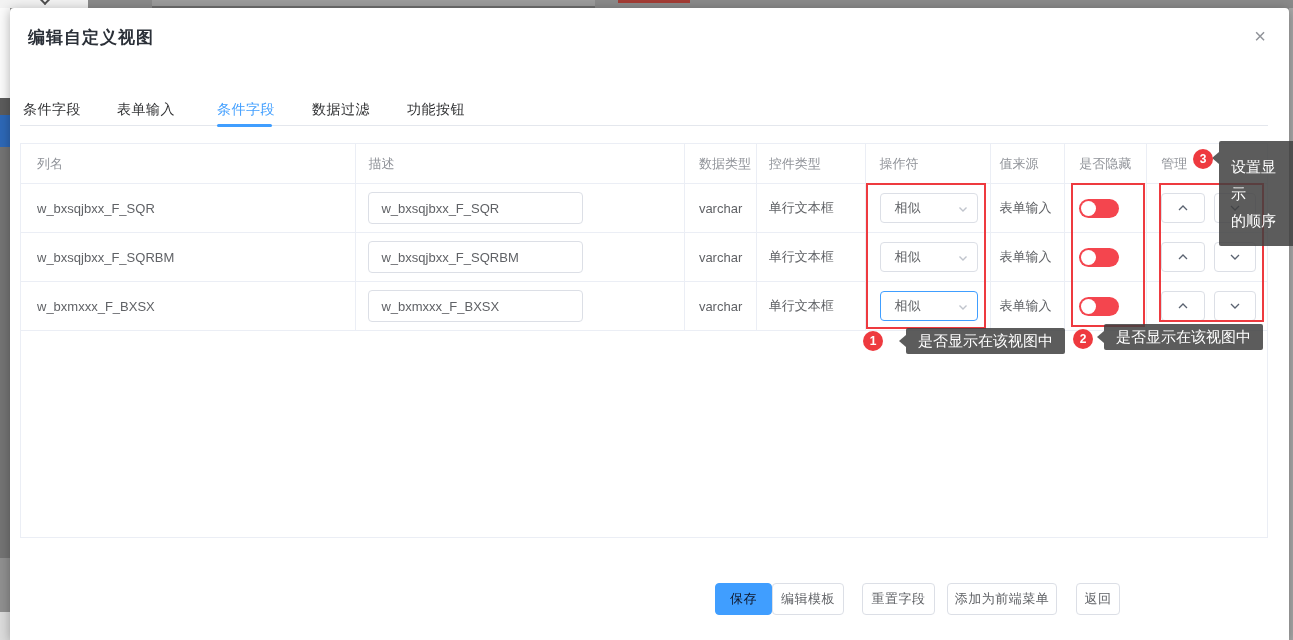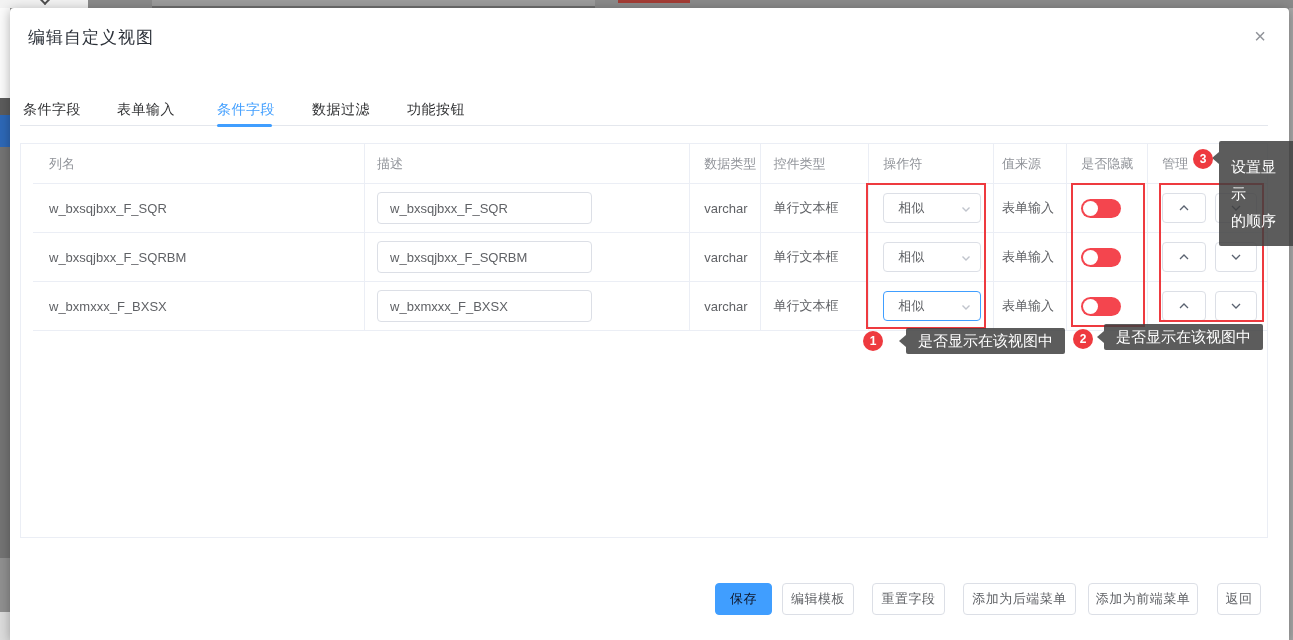--- a/index.html
+++ b/index.html
@@ -24,32 +24,32 @@
   .ls-dark { top:90px; height:17px; background:#5c5c5c; }
   .ls-blue { top:107px; height:32px; background:#2d68b7; }
   .ls-mid { top:139px; height:411px; background:#747474; }
   .ls-light { top:550px; height:54px; background:#909090; }
   .ls-bottom { top:604px; height:28px; background:#dcdcdc; }
   .right-sliver { position:absolute; left:1289px; top:8px; width:4px; height:632px; background:#a8a8a8; }
 
   
   .modal { position:absolute; left:10px; top:8px; width:1279px; height:632px; background:#fff;
            border-radius:4px 4px 0 0; box-shadow:0 2px 12px rgba(0,0,0,0.3); }
-  .dialog-title { position:absolute; left:28px; top:26px; font-size:17px; color:#2b3038; font-weight:400; letter-spacing:1px; }
+  .dialog-title { position:absolute; left:28px; top:26px; font-size:17px; color:#2b3038; font-weight:700; letter-spacing:1px; }
   .close-btn { position:absolute; left:1248px; top:24px; width:24px; height:24px; color:#909399;
                font-size:20px; line-height:24px; text-align:center; cursor:pointer; }
 
   
   .tab { position:absolute; top:101px; font-size:14px; color:#303133; cursor:pointer; letter-spacing:0.5px; }
   .tab.active { color:#409eff; }
   .tab-underline { position:absolute; left:20px; top:125px; width:1248px; height:1px; background:#e4e7ed; }
   .active-bar { position:absolute; left:217px; top:124px; width:55px; height:3px; background:#409eff; border-radius:2px; }
 
   
-  .tbl { position:absolute; left:20px; top:143px; width:1248px; height:395px; border:1px solid #ebeef5; background:#fff;padding-left:12px; }
+  .tbl { position:absolute; left:20px; top:143px; width:1248px; height:395px; border:1px solid #ebeef5; background:#fff; }
   .tr { display:flex; border-bottom:1px solid #ebeef5; height:49px; }
   .tr.th { height:40px; }
   .td { border-right:1px solid #ebeef5; display:flex; align-items:center; font-size:13px; color:#606266; }
   .th .td { color:#909399; }
   .c1 { width:336px; padding-left:16px; }
   .c2 { width:329px; padding-left:12px; }
   .c3 { width:72px;  padding-left:14px; }
   .c4 { width:109px; padding-left:12px; }
   .c5 { width:126px; padding-left:14px; }
   .c6 { width:74px;  padding-left:8px; }
@@ -91,21 +91,21 @@
   .tip3 { left:1219px; top:141px; width:82px; padding:12px 12px; line-height:27px; white-space:normal; }
   .tip3 .arrow { top:11px; }
 
   
   .footer { position:absolute; left:715px; top:583px; display:flex; z-index:2; }
   .btn { height:32px; border:1px solid #dcdfe6; border-radius:4px; background:#fff; color:#606266;
          font-size:13px; display:flex; align-items:center; justify-content:center; cursor:pointer;
          font-family:inherit; letter-spacing:0.5px; }
   .btn.primary { background:#409eff; border-color:#409eff; color:#0f172a; }
   .b1 { width:57px; }
-  .b2 { width:72px; margin-left:10px; }
+  .b2 { width:72px; }
   .b3 { width:73px; margin-left:18px; }
   .b4 { width:113px; margin-left:18px; }
   .b5 { width:110px; margin-left:12px; }
   .b6 { width:44px; margin-left:19px; }
 </style>
 </head>
 <body>
 
 <div class="stage">
 
@@ -276,18 +276,17 @@
   <div class="tip tip3">
     <div class="arrow"></div>
     <div>设置显示</div>
     <div>的顺序</div>
   </div>
 
   <div class="footer">
     <button class="btn primary b1">保存</button>
     <button class="btn b2">编辑模板</button>
     <button class="btn b3">重置字段</button>
-    <button class="btn b4">添加为后端菜单</button>
     <button class="btn b5">添加为前端菜单</button>
     <button class="btn b6">返回</button>
   </div>
 
 </div>
 
 </body></html>

